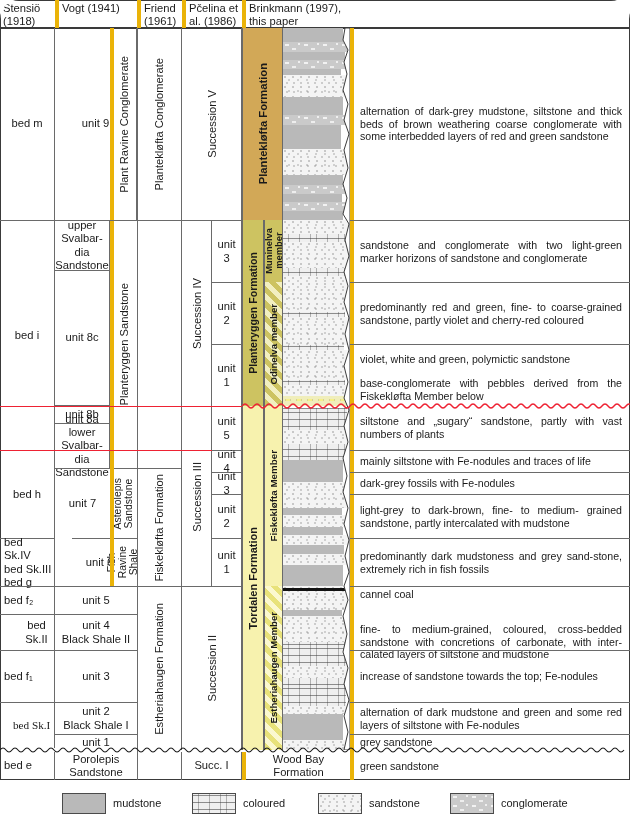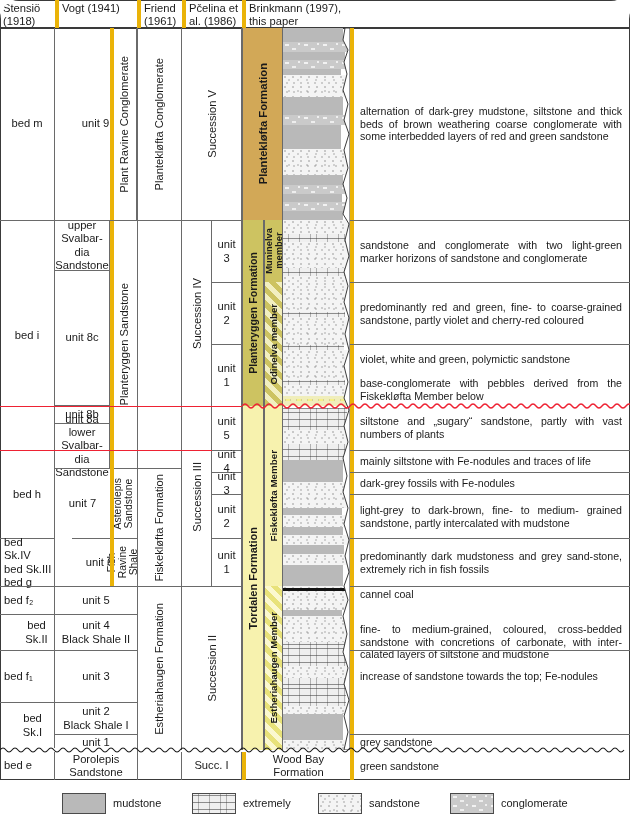--- a/index.html
+++ b/index.html
@@ -84,21 +84,21 @@
 
   <div class="cell bR" style="left:0;top:28px;width:55px;height:192px;">bed m</div>
   <div class="cell bR bT" style="left:0;top:220px;width:55px;height:230px;">bed i</div>
   <div class="cell bR bT" style="left:0;top:450px;width:55px;height:88px;">bed h</div>
   <div class="cell bR bT" style="left:0;top:538px;width:55px;height:48px;white-space:pre-line;text-align:left;justify-content:flex-start;padding-left:4px;">bed Sk.IV
 bed Sk.III
 bed g</div>
   <div class="cell bR bT" style="left:0;top:586px;width:55px;height:28px;justify-content:flex-start;padding-left:4px;">bed f₂</div>
   <div class="cell bR bT" style="left:0;top:614px;width:55px;height:36px;justify-content:flex-start;padding-left:21px;">bed Sk.II</div>
   <div class="cell bR bT" style="left:0;top:650px;width:55px;height:52px;justify-content:flex-start;padding-left:4px;">bed f₁</div>
-  <div class="cell bR bT" style="left:0;top:702px;width:55px;height:46px;justify-content:flex-start;padding-left:13px;">bed Sk.I</div>
+  <div class="cell bR bT" style="left:0;top:702px;width:55px;height:46px;justify-content:flex-start;padding-left:13px;font-family:Liberation Serif, serif;">bed Sk.I</div>
   <div class="cell bR" style="left:0;top:752px;width:55px;height:28px;justify-content:flex-start;padding-left:4px;">bed e</div>
 
   <div class="cell bR" style="left:55px;top:28px;width:82px;height:192px;">unit 9</div>
   <div class="abs" style="left:110px;top:28px;width:27px;height:192px;display:flex;align-items:center;justify-content:center;">
     <span class="vtext" style="font-size:11.2px">Plant Ravine Conglomerate</span>
   </div>
   <div class="abs bL" style="left:110px;top:28px;width:0;height:192px;"></div>
 
   <div class="cell bR bT" style="left:55px;top:220px;width:55px;height:50px;white-space:pre-line;">upper Svalbar-
 dia Sandstone</div>
@@ -303,20 +303,23 @@
     </div>
   <div class="desc bT" style="top:586px;height:16px;">
       <span>cannel coal</span>
     </div>
   <div class="desc" style="top:602px;height:48px;margin-top:16px;">
       <span>fine- to medium-grained, coloured, cross-bedded sandstone with concretions of carbonate, with inter-calated layers of siltstone and mudstone</span>
     </div>
   <div class="desc bT" style="top:650px;height:52px;">
       <span>increase of sandstone towards the top; Fe-nodules</span>
     </div>
+  <div class="desc bT" style="top:702px;height:32px;">
+      <span>alternation of dark mudstone and green and some red layers of siltstone with Fe-nodules</span>
+    </div>
   <div class="desc bT" style="top:734px;height:16px;">
       <span>grey sandstone</span>
     </div>
   <div class="desc" style="top:752px;height:28px;">
       <span>green sandstone</span>
     </div>
 
   <div class="ruleRed" style="left:0;top:406px;width:242px;"></div>
   <div class="ruleRed" style="left:0;top:450px;width:212px;"></div>
 
@@ -325,20 +328,20 @@
   </svg>
 
   <svg class="wavy" style="top:745px;left:0;width:630px;" viewBox="0 0 630 9" preserveAspectRatio="none">
     <path d="M0,5 q3,-4 6,0 t6,0 t6,0 t6,0 t6,0 t6,0 t6,0 t6,0 t6,0 t6,0 t6,0 t6,0 t6,0 t6,0 t6,0 t6,0 t6,0 t6,0 t6,0 t6,0 t6,0 t6,0 t6,0 t6,0 t6,0 t6,0 t6,0 t6,0 t6,0 t6,0 t6,0 t6,0 t6,0 t6,0 t6,0 t6,0 t6,0 t6,0 t6,0 t6,0 t6,0 t6,0 t6,0 t6,0 t6,0 t6,0 t6,0 t6,0 t6,0 t6,0 t6,0 t6,0 t6,0 t6,0 t6,0 t6,0 t6,0 t6,0 t6,0 t6,0 t6,0 t6,0 t6,0 t6,0 t6,0 t6,0 t6,0 t6,0 t6,0 t6,0 t6,0 t6,0 t6,0 t6,0 t6,0 t6,0 t6,0 t6,0 t6,0 t6,0 t6,0 t6,0 t6,0 t6,0 t6,0 t6,0 t6,0 t6,0 t6,0 t6,0 t6,0 t6,0 t6,0 t6,0 t6,0 t6,0 t6,0 t6,0 t6,0 t6,0 t6,0 t6,0 t6,0 t6,0" fill="none" stroke="#1a1a1a" stroke-width="1.1"></path>
   </svg>
 
   <div class="abs" style="left:0;top:786px;width:630px;height:45px;">
     <div class="lgbox mud" style="left:62px;top:7px;"></div>
     <div class="lglabel" style="left:113px;top:7px;">mudstone</div>
     <div class="lgbox silt" style="left:192px;top:7px;"></div>
-    <div class="lglabel" style="left:243px;top:7px;">extremely</div>
+    <div class="lglabel" style="left:243px;top:7px;">coloured</div>
     <div class="lgbox sand" style="left:318px;top:7px;"></div>
     <div class="lglabel" style="left:369px;top:7px;">sandstone</div>
     <div class="lgbox cong" style="left:450px;top:7px;"></div>
     <div class="lglabel" style="left:501px;top:7px;">conglomerate</div>
   </div>
 
 </div>
 
 </body></html>

